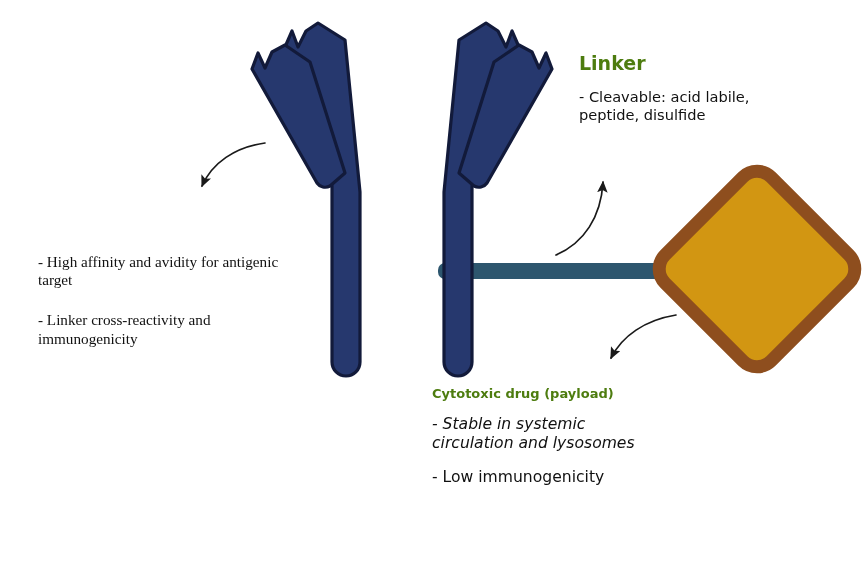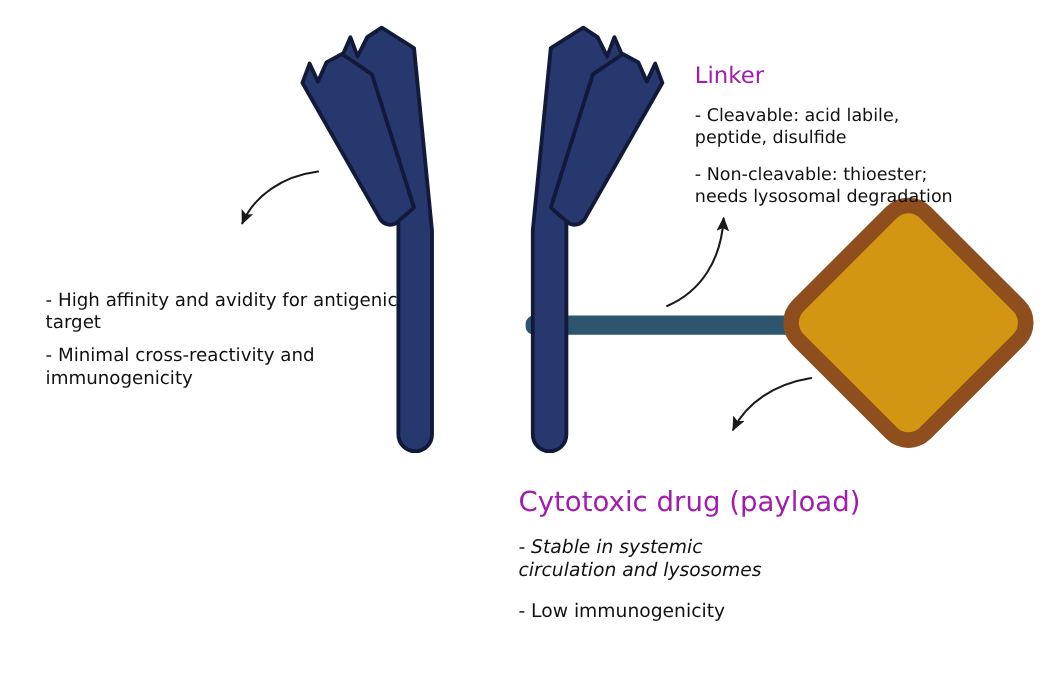--- a/index.html
+++ b/index.html
@@ -24,53 +24,53 @@
     top: 0;
     width: 868px;
     height: 573px;
   }
   .label-block {
     position: absolute;
   }
   .label-heading {
     font-size: 19.5px;
     line-height: 1.18;
-    color: #a21caf;
+    color: #4d7c0f;
     white-space: pre;
-    font-weight: normal;
+    font-weight: bold;
   }
   .label-bullet {
     font-size: 15.2px;
     line-height: 1.2;
     color: #111111;
     white-space: pre-line;
     margin-top: 13px;
   }
   #block-antibody {
     left: 38px;
     top: 231px;
     width: 320px;
   }
-  #block-antibody .label-bullet { margin-top: 10px; }
+  #block-antibody .label-bullet { margin-top: 22px; font-family: Liberation Serif, serif; }
   #block-linker {
     left: 579px;
     top: 52px;
     width: 268px;
   }
   #block-linker .label-heading { font-size: 19px; }
   #block-linker .label-bullet {
     font-size: 14.6px;
     margin-top: 14px;
   }
   #block-payload {
     left: 432px;
     top: 386px;
     width: 300px;
   }
-  #block-payload .label-heading { font-size: 23px; margin-top: 20px; }
+  #block-payload .label-heading { font-size: 13px; }
   #block-payload .label-bullet {
     font-size: 15.6px;
     margin-top: 15px;
   }
   #block-payload .label-bullet.b1 { margin-top: 14px; font-style: italic; }
 </style>
 </head>
 <body>
 
 <div id="canvas">
@@ -150,30 +150,28 @@
 
       <path d="M 556 255 C 584 243 601 217 603 182" stroke-width="1.7" marker-end="url(#arrowhead)"></path>
 
       <path d="M 676 315 C 645 320 622 336 611 358" stroke-width="1.7" marker-end="url(#arrowhead)"></path>
     </g>
   </svg>
 
   <div class="label-block" id="block-antibody">
     <div class="label-bullet">- High affinity and avidity for antigenic
 target</div>
-    <div class="label-bullet">- Minimal cross-reactivity and
+    <div class="label-bullet">- Linker cross-reactivity and
 immunogenicity</div>
   </div>
 
   <div class="label-block" id="block-linker">
     <div class="label-heading">Linker</div>
     <div class="label-bullet">- Cleavable: acid labile,
 peptide, disulfide</div>
-    <div class="label-bullet">- Non-cleavable: thioester;
-needs lysosomal degradation</div>
   </div>
 
   <div class="label-block" id="block-payload">
     <div class="label-heading">Cytotoxic drug (payload)</div>
     <div class="label-bullet b1">- Stable in systemic
 circulation and lysosomes</div>
     <div class="label-bullet">- Low immunogenicity</div>
   </div>
 
 </div>

